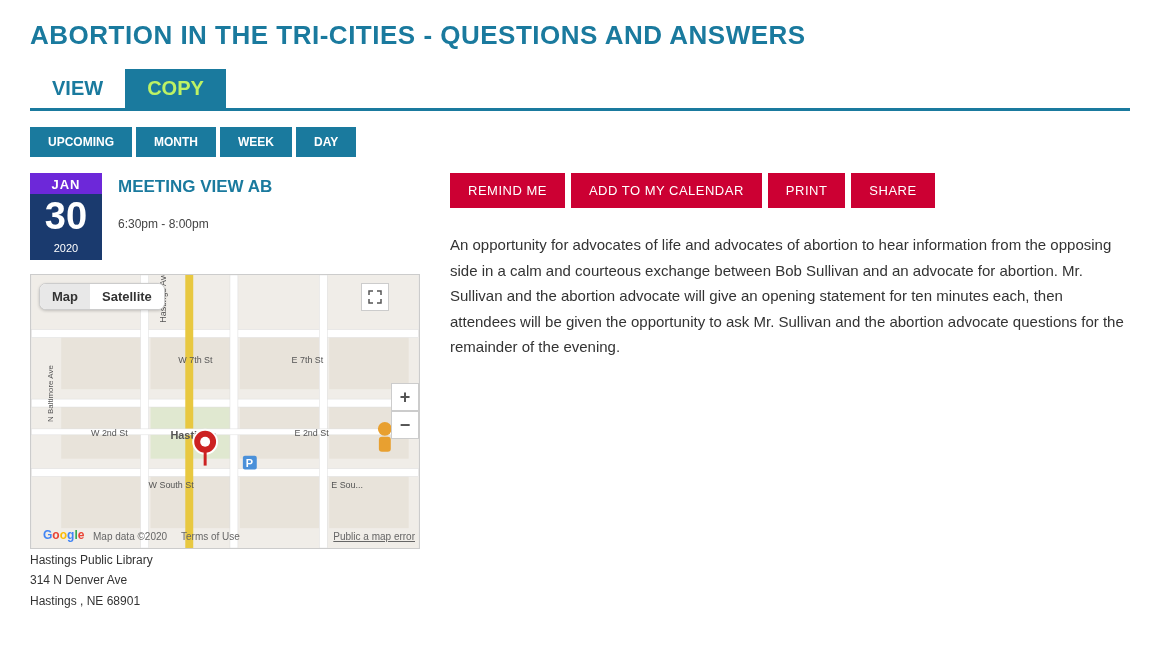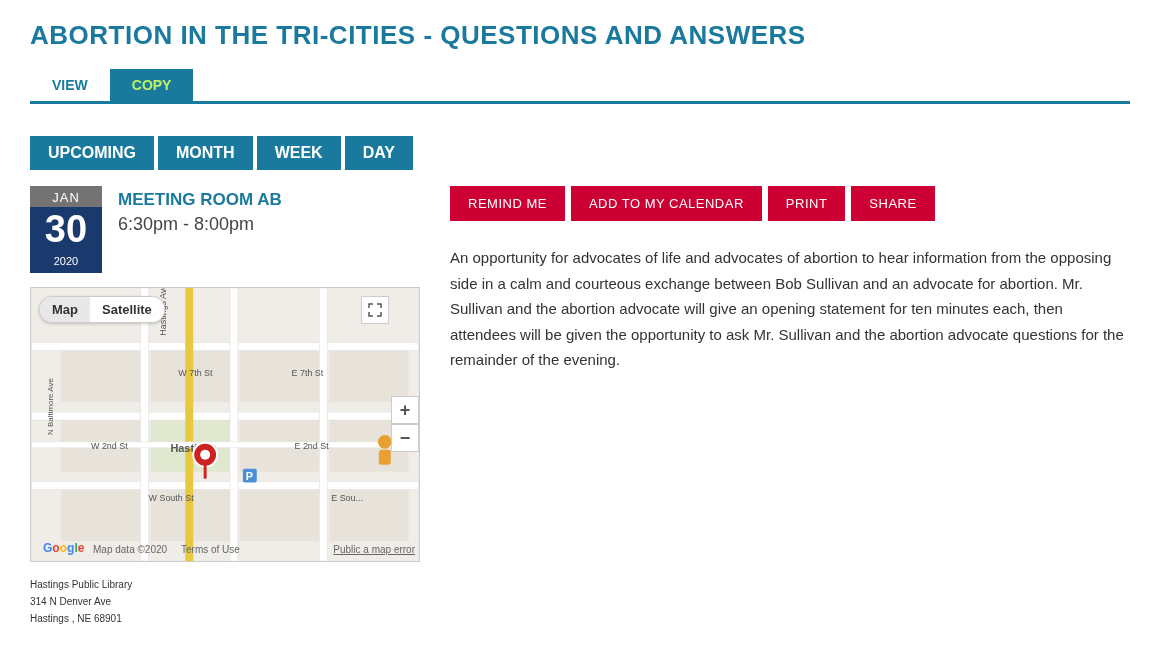--- a/index.html
+++ b/index.html
@@ -21,21 +21,21 @@
     }
 
     .tab-bar {
       display: flex;
       border-bottom: 3px solid #1a7a9e;
       margin-bottom: 16px;
     }
 
     .tab {
       padding: 8px 22px;
-      font-size: 14px;
+      font-size: 20px;
       font-weight: bold;
       cursor: pointer;
       border: none;
       background: transparent;
       color: #1a7a9e;
       text-transform: uppercase;
     }
 
     .tab.active {
       background: #1a7a9e;
@@ -51,26 +51,25 @@
     .nav-buttons {
       display: flex;
       gap: 4px;
       margin-bottom: 16px;
     }
 
     .nav-btn {
       padding: 8px 18px;
       background: #1a7a9e;
       color: #fff;
-      font-size: 16px;
+      font-size: 12px;
       font-weight: bold;
       text-transform: uppercase;
       border: none;
       cursor: pointer;
-      margin-top: 16px;
     }
 
     .content-area {
       display: flex;
       gap: 30px;
     }
 
     .left-panel {
       width: 390px;
       flex-shrink: 0;
@@ -85,23 +84,23 @@
 
     .date-badge {
       background: #1a3a6e;
       color: #fff;
       text-align: center;
       width: 72px;
       flex-shrink: 0;
     }
 
     .date-badge .month {
-      background: #737373;
+      background: #6d28d9;
       font-size: 13px;
-      font-weight: normal;
+      font-weight: bold;
       text-transform: uppercase;
       padding: 4px 0 2px;
       letter-spacing: 1px;
     }
 
     .date-badge .day {
       font-size: 38px;
       font-weight: bold;
       line-height: 1.1;
       padding: 2px 0;
@@ -113,42 +112,42 @@
     }
 
     .event-info .room-name {
       color: #1a7a9e;
       font-size: 17px;
       font-weight: bold;
       margin-top: 4px;
     }
 
     .event-info .time {
-      font-size: 18px;
+      font-size: 12px;
       color: #444;
-      margin-top: 4px;
+      margin-top: 20px;
     }
 
     .map-container {
       width: 390px;
       height: 275px;
       background: #e8e8e8;
       position: relative;
       overflow: hidden;
       border: 1px solid #ccc;
     }
 
     .map-overlay-btns {
       position: absolute;
       top: 8px;
       left: 8px;
       display: flex;
       background: #fff;
       border: 1px solid #ccc;
-      border-radius: 13px;
+      border-radius: 7px;
       overflow: hidden;
       box-shadow: 0 1px 3px rgba(0,0,0,0.2);
       align-items: center;
     }
 
     .map-overlay-btns button {
       padding: 5px 12px;
       font-size: 13px;
       font-weight: bold;
       border: none;
@@ -193,22 +192,22 @@
       font-size: 18px;
       cursor: pointer;
       display: flex;
       align-items: center;
       justify-content: center;
       font-weight: bold;
       color: #555;
     }
 
     .address-info {
-      margin-top: 14px;
-      font-size: 10px;
+      margin-top: 1px;
+      font-size: 12px;
       color: #333;
       line-height: 1.7;
     }
 
     
     .right-panel {
       flex: 1;
     }
 
     .action-buttons {
@@ -265,21 +264,21 @@
 
 <div class="content-area">
   <div class="left-panel">
     <div class="event-header">
       <div class="date-badge">
         <div class="month">JAN</div>
         <div class="day">30</div>
         <div class="year">2020</div>
       </div>
       <div class="event-info">
-        <div class="room-name">MEETING ROOM AB</div>
+        <div class="room-name">MEETING VIEW AB</div>
         <div class="time">6:30pm - 8:00pm</div>
       </div>
     </div>
 
     <div class="map-container">
 
       <svg class="map-svg-container" viewBox="0 0 390 275" xmlns="http://www.w3.org/2000/svg">
 
         <rect width="390" height="275" fill="#f0ede8"></rect>
 

